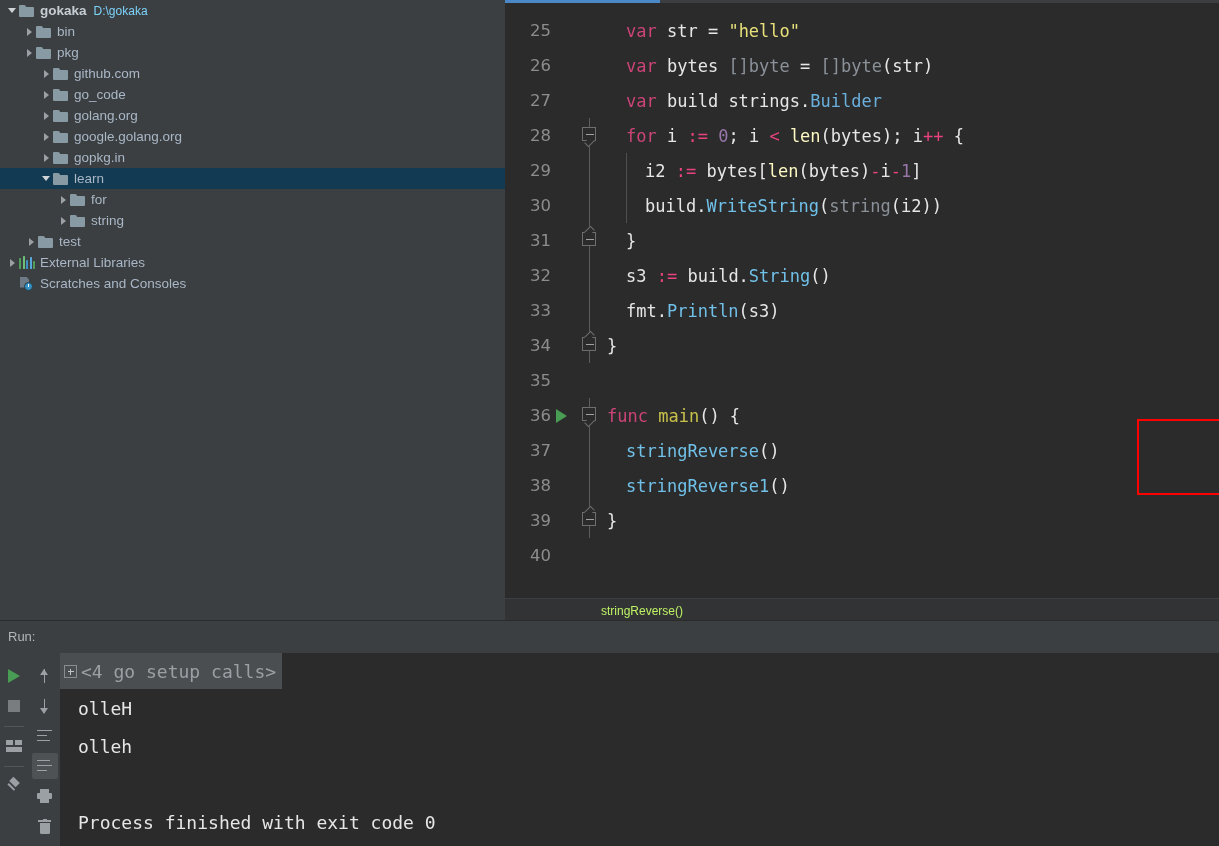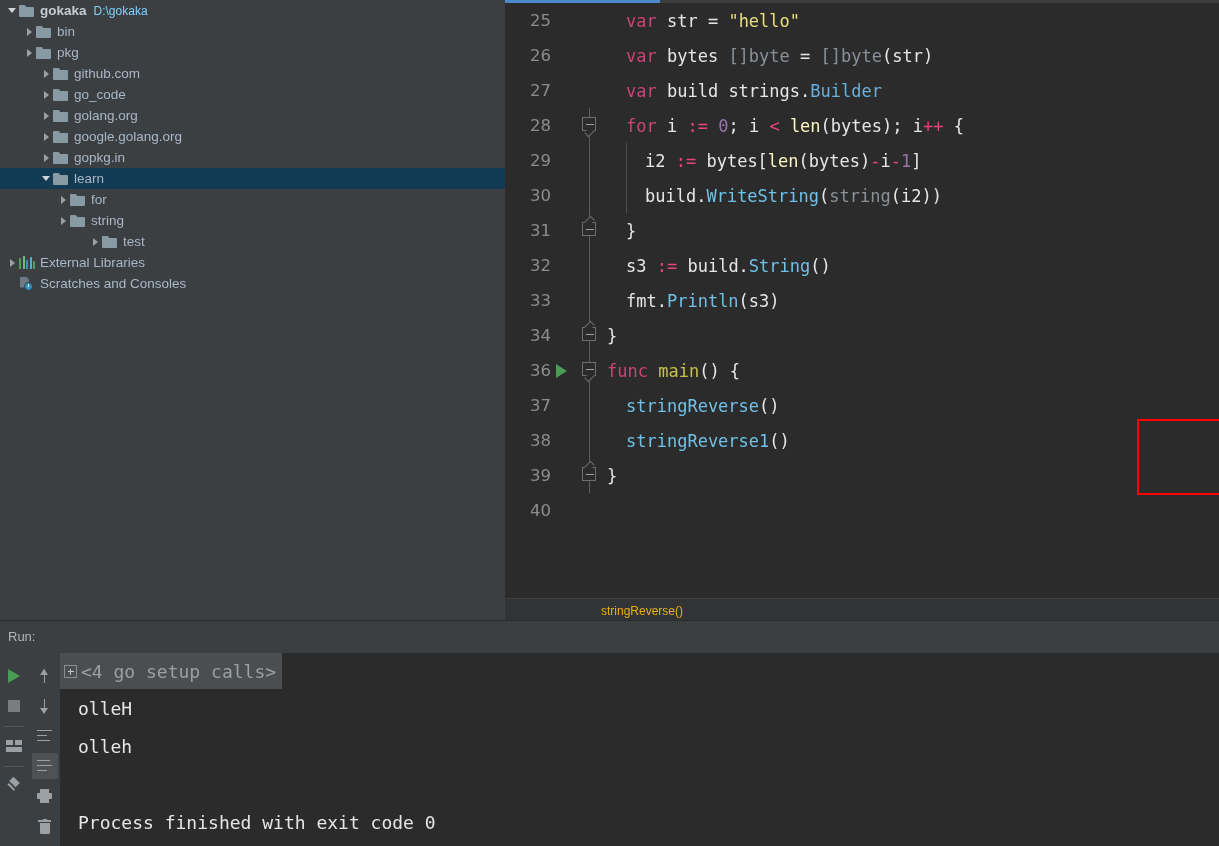--- a/index.html
+++ b/index.html
@@ -94,21 +94,21 @@
   }
   #editor-hscroll-track {
     position: absolute; left: 0; top: 0; width: 714px; height: 3px;
     background: #3c3f41;
   }
   #editor-hscroll-thumb {
     position: absolute; left: 0; top: 0; width: 155px; height: 3px;
     background: #4a88c7;
   }
   #code-area {
-    position: absolute; left: 0; top: 3px;
+    position: absolute; left: 0; top: 13px;
     width: 714px; height: 595px;
     font-family: "DejaVu Sans Mono", monospace;
     font-size: 17px;
   }
   .code-line {
     position: relative; height: 35px; display: flex; align-items: center;
   }
   .gutter-num {
     position: absolute; left: 0; top: 0;
     width: 46px; height: 35px;
@@ -180,21 +180,21 @@
 
   
   #breadcrumb {
     position: absolute; left: 505px; top: 598px;
     width: 714px; height: 24px;
     background: #313335;
     border-top: 1px solid #3c3f41;
     display: flex; align-items: center;
   }
   #breadcrumb-text {
-    margin-left: 96px; color: #eab308; font-size: 12px;
+    margin-left: 96px; color: #bef264; font-size: 12px;
   }
 
   
   #run-panel {
     position: absolute; left: 0; top: 620px;
     width: 1219px; height: 226px;
     background: #3c3f41;
     border-top: 1px solid #2b2b2b;
   }
   #run-tabbar {
@@ -427,21 +427,21 @@
         <div class="tree-row" style="padding-left: 57px;">
           <span class="tw right"></span>
           <span class="folder"></span>
           <span>for</span>
         </div>
         <div class="tree-row" style="padding-left: 57px;">
           <span class="tw right"></span>
           <span class="folder"></span>
           <span>string</span>
         </div>
-        <div class="tree-row" style="padding-left: 89px;">
+        <div class="tree-row" style="padding-left: 25px;">
           <span class="tw right"></span>
           <span class="folder"></span>
           <span>test</span>
         </div>
         <div class="tree-row" style="padding-left: 6px;">
           <span class="tw right"></span>
           <span class="extlib-icon">
             <i style="background: rgb(79, 157, 90); height: 11px;"></i>
             <i style="background: rgb(107, 191, 120); height: 13px;"></i>
             <i style="background: rgb(61, 143, 196); height: 9px;"></i>
@@ -535,20 +535,25 @@
           <div class="gutter-num">34</div>
           <div class="gutter-icons">
             <span class="fold-line"></span>
             <span class="fold-box up">
               <span class="tip"></span>
             </span>
           </div>
           <div class="code-text" style="padding-left: 0px;"><span class="pl">}</span></div>
         </div>
         <div class="code-line">
+          <div class="gutter-num">35</div>
+          <div class="gutter-icons"></div>
+          <div class="code-text" style="padding-left: 0px;"></div>
+        </div>
+        <div class="code-line">
           <div class="gutter-num">36</div>
           <div class="gutter-icons">
             <span class="fold-line"></span>
             <span class="fold-box">
               <span class="tip"></span>
             </span>
             <span class="run-tri"></span>
           </div>
           <div class="code-text" style="padding-left: 0px;"><span class="kw">func </span><span class="mainfn">main</span><span class="pl">() {</span></div>
         </div>

